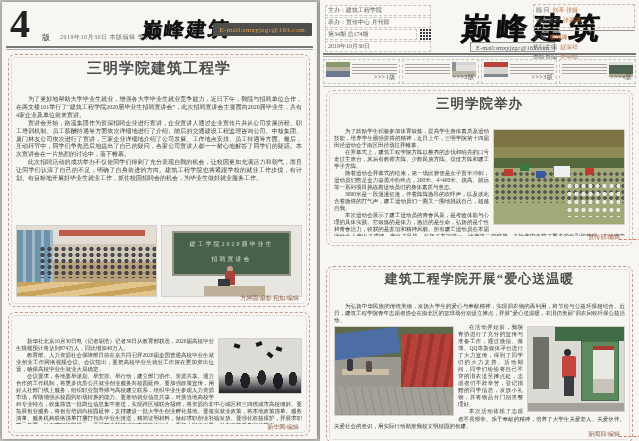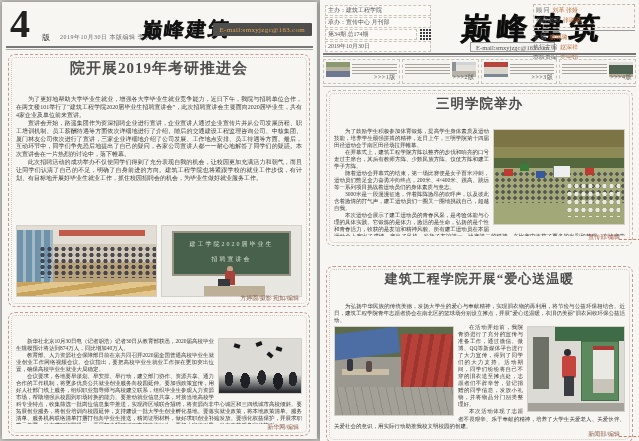--- a/index.html
+++ b/index.html
@@ -141,21 +141,21 @@
   <div class="pl-num">4</div>
   <div class="pl-num-suffix">版</div>
   <div class="pl-date">2019年10月30日  本版编辑 李学琪</div>
   <div class="pl-mast">巅峰建筑</div>
   <div class="email-box-dark">E-mail:smxyjzgc@163.com</div>
   <div class="pl-rule"></div>
   <div class="pl-rule2"></div>
 
   <div class="artbox" id="la1">
     <div class="art-title">
-      <div>院开展2019年考研推进会</div>
+      <div>三明学院建筑工程学</div>
     </div>
     <div class="art-body">
       <p>为了更好地帮助大学毕业生就业，增强各大学毕业生就业竞争能力，近日下午，我院与招聘单位合作，在两文楼101举行了“建筑工程学院2020届毕业生招聘宣讲会”，此次招聘宣讲会主要面向2020届毕业生，共有4家企业及单位前来宣讲。</p>
       <p>宣讲会开始，路遥集团作为资深招聘企业进行宣讲，企业宣讲人通过企业宣传片并从公司发展历程、职工培训机制、员工薪酬待遇等方面依次详细地进行了介绍。随后的交通建设工程监理咨询公司、中核集团、厦门林友公司依次进行了宣讲，三家企业详细地介绍了公司发展、工作地点安排、员工待遇等方面。最后，互动环节中，同学们争先恐后地提出了自己的疑问，各家公司宣讲人都一一耐心地解答了同学们的疑惑。本次宣讲会在一片热烈的讨论中，落下帷幕。</p>
       <p>此次招聘活动的成功举办不仅使同学们得到了充分表现自我的机会，让校园更加充满活力和朝气，而且让同学们认清了自己的不足，明确了自身前进的方向。建筑工程学院也将紧跟学校的就业工作步伐，有计划、有目标地开展好毕业生就业工作，抓住校园招聘会的机会，为毕业生做好就业服务工作。</p>
     </div>
     <div class="la1-photos">
       <div class="ph ph-classroom">
         <div class="abs windows"></div>
         <div class="abs banner"></div>

